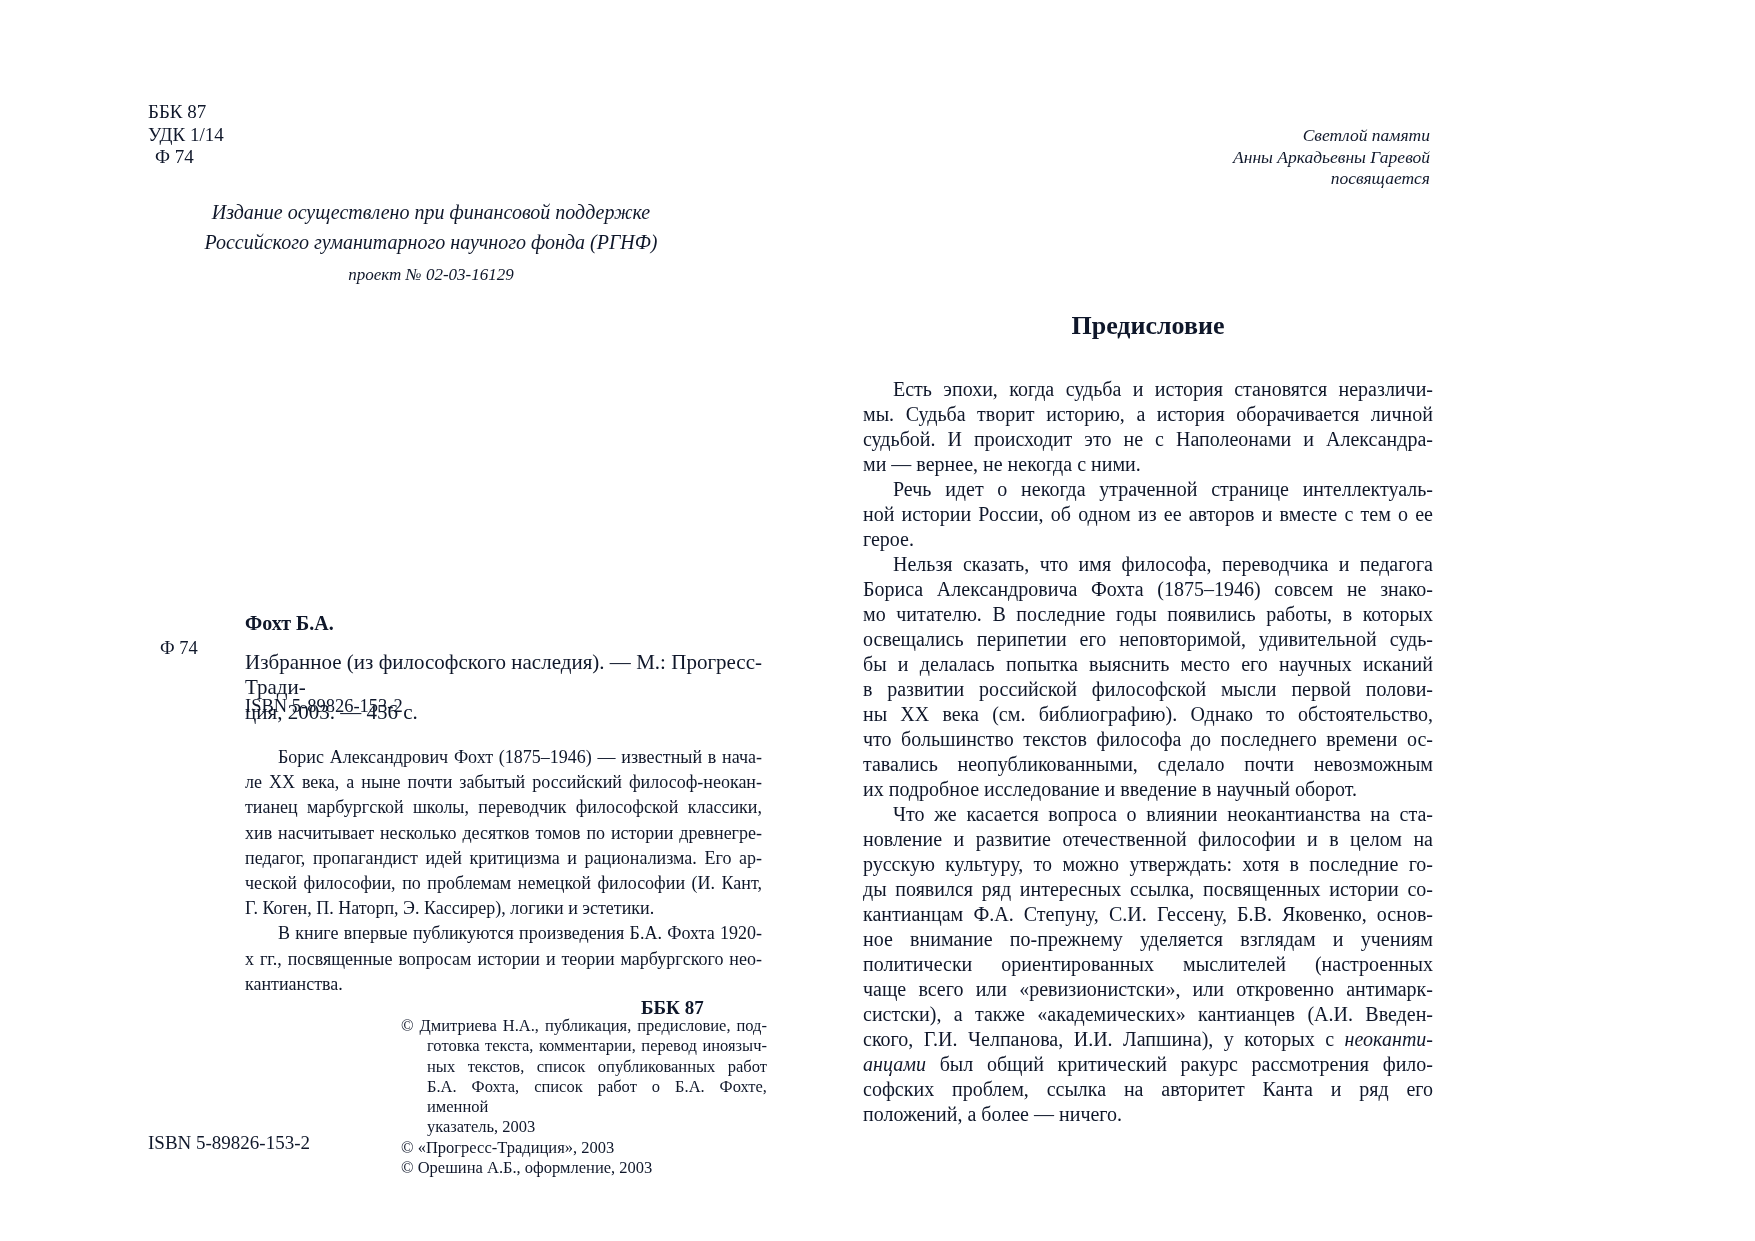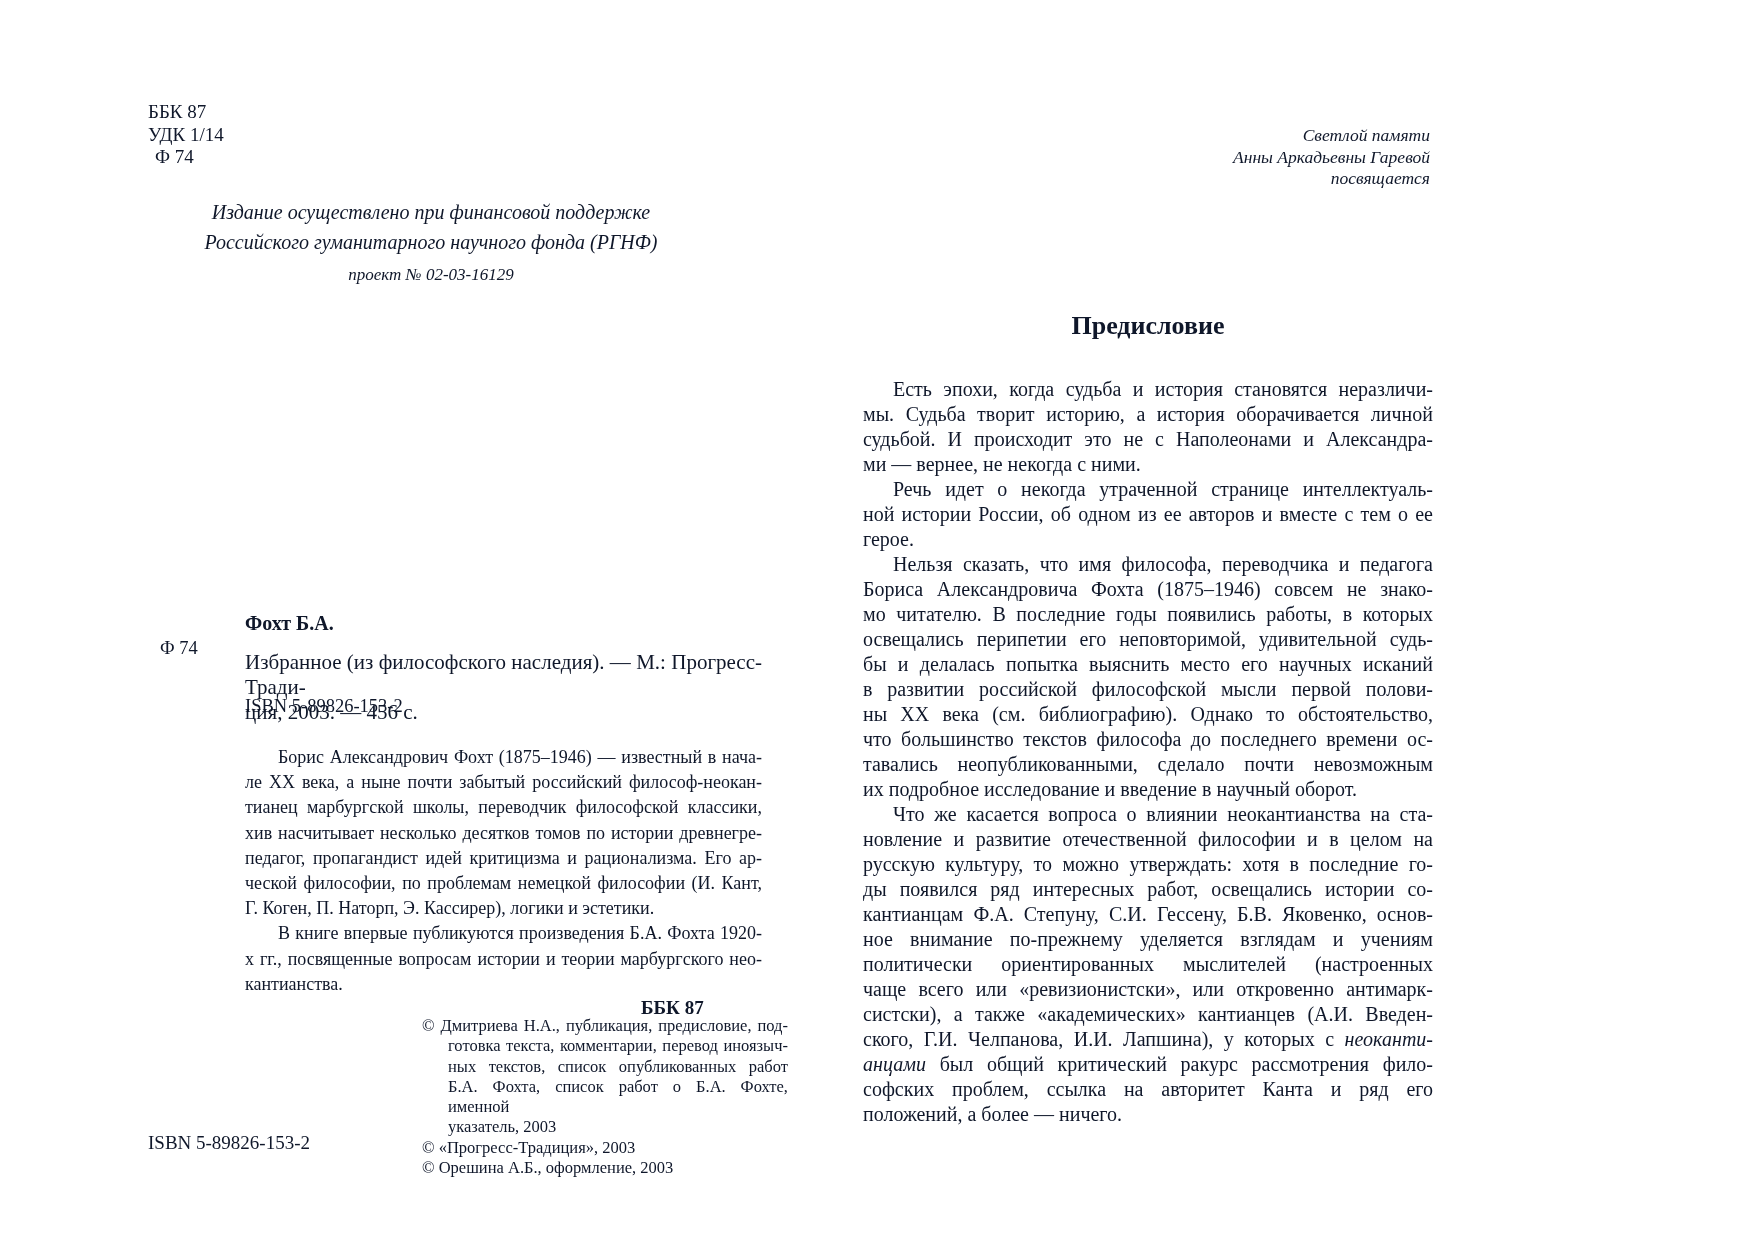--- a/index.html
+++ b/index.html
@@ -23,21 +23,21 @@
   
   .author{left:245px;top:612px;font-size:20px;font-weight:bold;text-align:right;}
   .cat-label{left:160px;top:638px;font-size:18.5px;}
   .cat-entry{left:245px;top:638px;width:517px;font-size:21px;line-height:24.8px;margin-top:12px;}
   .cat-isbn{left:245px;top:696px;font-size:18.5px;}
   
   .annotation{left:245px;top:745px;width:517px;font-size:18px;line-height:25.2px;}
   .annotation .para.ind .line:first-child{padding-left:33px;}
   .bbk-footer{left:641px;top:997px;font-size:19px;font-weight:bold;}
   
-  .copyright{left:422px;top:1016px;width:366px;font-size:16.5px;line-height:20.3px;}
+  .copyright{left:401px;top:1016px;width:366px;font-size:16.5px;line-height:20.3px;}
   .cr-item .line:not(:first-child){padding-left:26px;}
   .isbn-bottom{left:148px;top:1132px;font-size:19px;}
   
   .dedication{left:1100px;top:125px;width:330px;text-align:right;font-style:italic;
               font-size:17.5px;line-height:21.7px;}
   .heading{left:863px;top:311px;width:570px;text-align:center;font-size:26px;font-weight:bold;}
   .preface-body{left:863px;top:377px;width:570px;font-size:20px;line-height:25px;}
   .preface-body .para.ind .line:first-child{padding-left:30px;}
 </style>
 </head>
@@ -133,21 +133,21 @@
         <div class="line">в развитии российской философской мысли первой полови-</div>
         <div class="line">ны ХХ века (см. библиографию). Однако то обстоятельство,</div>
         <div class="line">что большинство текстов философа до последнего времени ос-</div>
         <div class="line">тавались неопубликованными, сделало почти невозможным</div>
         <div class="line">их подробное исследование и введение в научный оборот.</div>
       </div>
       <div class="para ind">
         <div class="line">Что же касается вопроса о влиянии неокантианства на ста-</div>
         <div class="line">новление и развитие отечественной философии и в целом на</div>
         <div class="line">русскую культуру, то можно утверждать: хотя в последние го-</div>
-        <div class="line">ды появился ряд интересных работ, освещались истории со-</div>
+        <div class="line">ды появился ряд интересных ссылка, посвященных истории со-</div>
         <div class="line">кантианцам Ф.А. Степуну, С.И. Гессену, Б.В. Яковенко, основ-</div>
         <div class="line">ное внимание по-прежнему уделяется взглядам и учениям</div>
         <div class="line">политически ориентированных мыслителей (настроенных</div>
         <div class="line">чаще всего или «ревизионистски», или откровенно антимарк-</div>
         <div class="line">систски), а также «академических» кантианцев (А.И. Введен-</div>
         <div class="line">ского, Г.И. Челпанова, И.И. Лапшина), у которых с <i>неоканти-</i></div>
         <div class="line"><i>анцами</i> был общий критический ракурс рассмотрения фило-</div>
         <div class="line">софских проблем, ссылка на авторитет Канта и ряд его</div>
         <div class="line">положений, а более — ничего.</div>
       </div>

